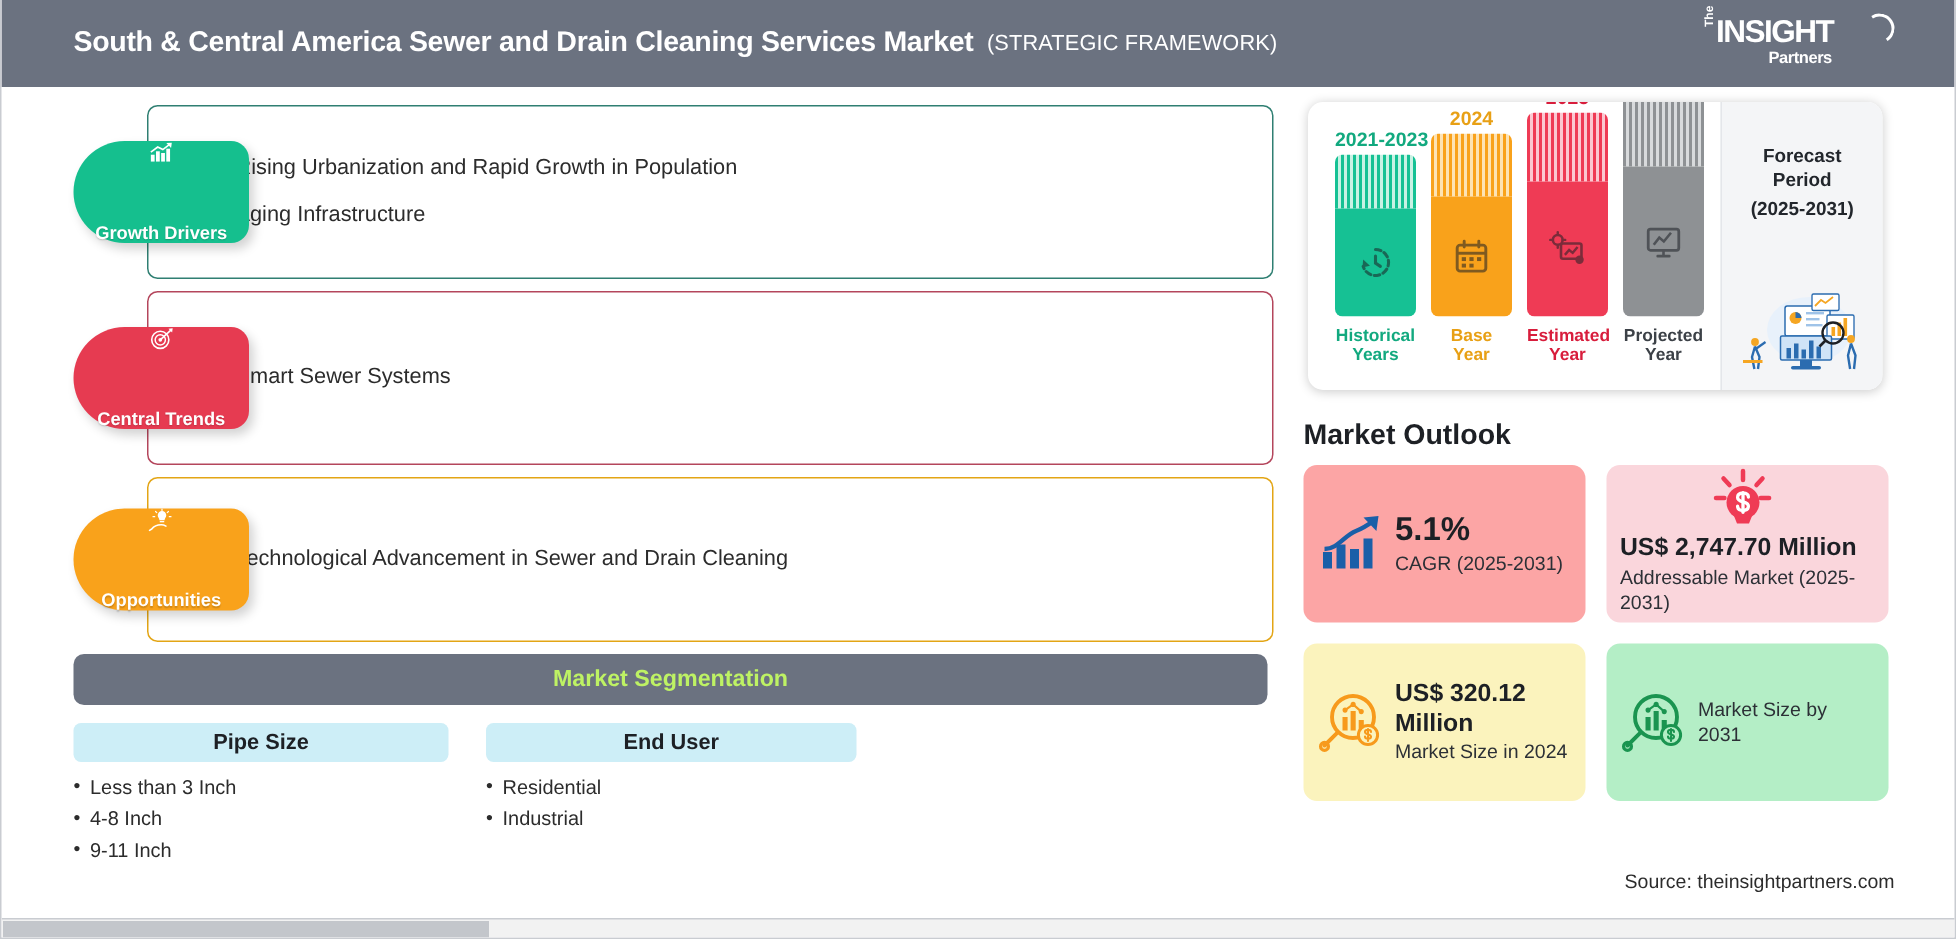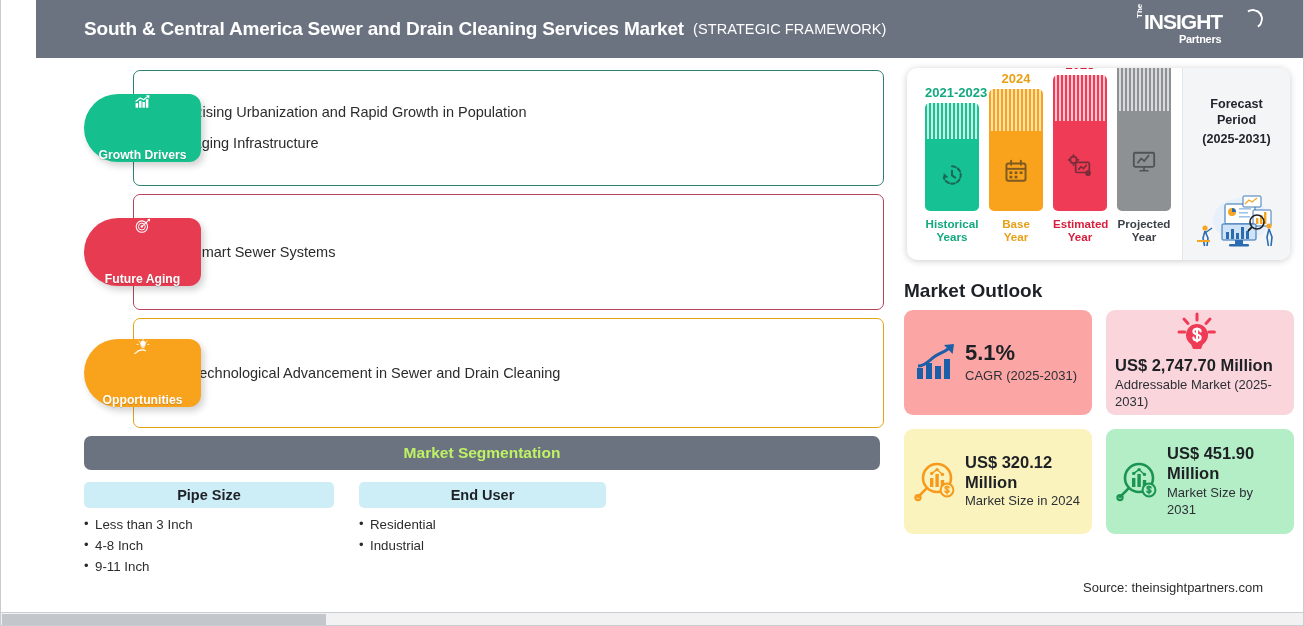--- a/index.html
+++ b/index.html
@@ -9,21 +9,20 @@
     font-family: "Liberation Sans", sans-serif;
     overflow: hidden;
   }
   .page {
     position: relative;
     width: 1304px; height: 626px;
     background: #fff;
     border: 1px solid #c9ccd1;
     border-top: none;
     overflow: hidden;
-    padding-left: 35px;
   }
 
   
   .header {
     position: relative;
     height: 58px;
     background: #6b7280;
     display: flex; align-items: center;
     padding: 0 24px 0 48px;
   }
@@ -280,21 +279,21 @@
           <li>Smart Sewer Systems</li>
         </ul>
         <div class="badge red">
           <svg class="badge-icon" viewBox="0 0 32 28">
             <circle cx="14" cy="15" r="10" stroke="#fff" stroke-width="1.9" fill="none"></circle>
             <circle cx="14" cy="15" r="6" stroke="#fff" stroke-width="1.7" fill="none"></circle>
             <circle cx="14" cy="15" r="2.2" fill="#fff"></circle>
             <path d="M14 15 L27 3" stroke="#fff" stroke-width="1.9" fill="none"></path>
             <path d="M23.5 2 L28.5 1.5 L27.8 6.5 Z" fill="#fff"></path>
           </svg>
-          <span class="badge-label">Future Aging</span>
+          <span class="badge-label">Central Trends</span>
         </div>
       </div>
 
       <div class="factor-row r3">
         <div class="factor-box orange"></div>
         <ul class="factor-bullets">
           <li>Technological Advancement in Sewer and Drain Cleaning</li>
         </ul>
         <div class="badge orange">
           <svg class="badge-icon" viewBox="0 0 32 28">
@@ -515,21 +514,20 @@
             <rect x="22.4" y="15" width="3.4" height="13" fill="#1a9450"></rect>
             <rect x="27.8" y="21" width="3.4" height="7" fill="#1a9450"></rect>
             <circle cx="18.7" cy="14.4" r="1.7" fill="#1a9450"></circle>
             <circle cx="24.1" cy="10.6" r="1.7" fill="#1a9450"></circle>
             <circle cx="29.5" cy="15.4" r="1.7" fill="#1a9450"></circle>
             <path d="M18.7 14.4 L24.1 10.6 L29.5 15.4" stroke="#1a9450" stroke-width="1.4" fill="none"></path>
             <circle cx="34" cy="31" r="6.4" fill="#b4eec6" stroke="#1a9450" stroke-width="2"></circle>
             <path d="M34 27 v8 M36 29 c0-1-1-1.5-2-1.5 c-1 0-2 .5-2 1.5 c0 2 4 1.2 4 3 c0 1-1 1.5-2 1.5 c-1 0-2-.5-2-1.5" stroke="#1a9450" stroke-width="1.4" fill="none" stroke-linecap="round"></path>
           </svg>
           <div class="kpi-text">
-            <div class="kpi-value">US$ 451.90 Million</div>
             <div class="kpi-label">Market Size by 2031</div>
           </div>
         </div>
       </div>
     </div>
 
     <div class="source">Source: theinsightpartners.com</div>
   </div>
 
   <div class="scrollbar">

